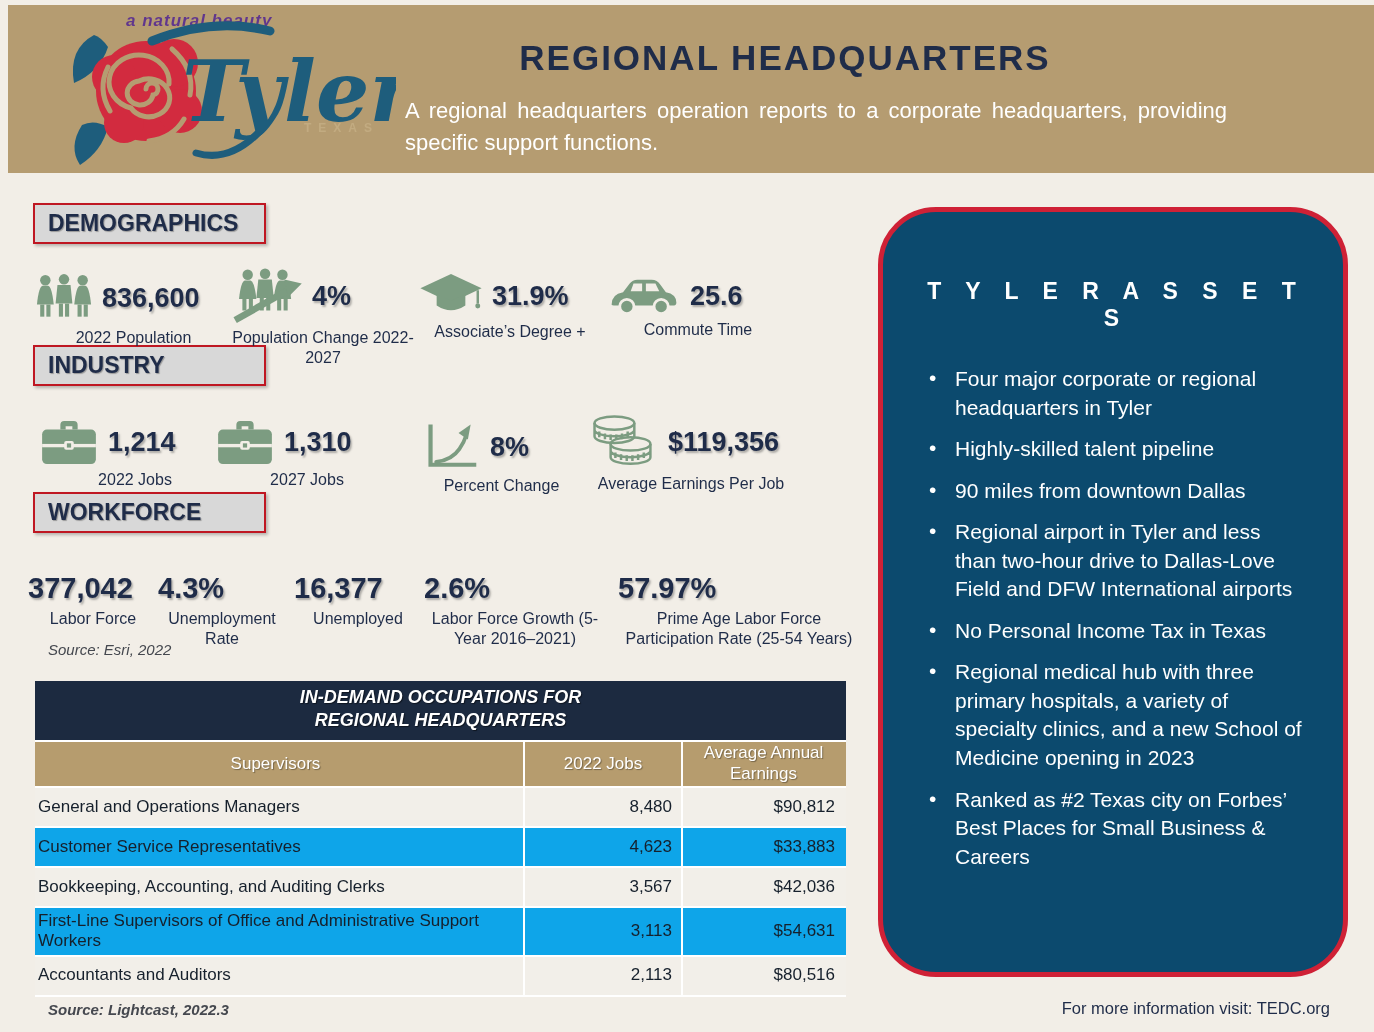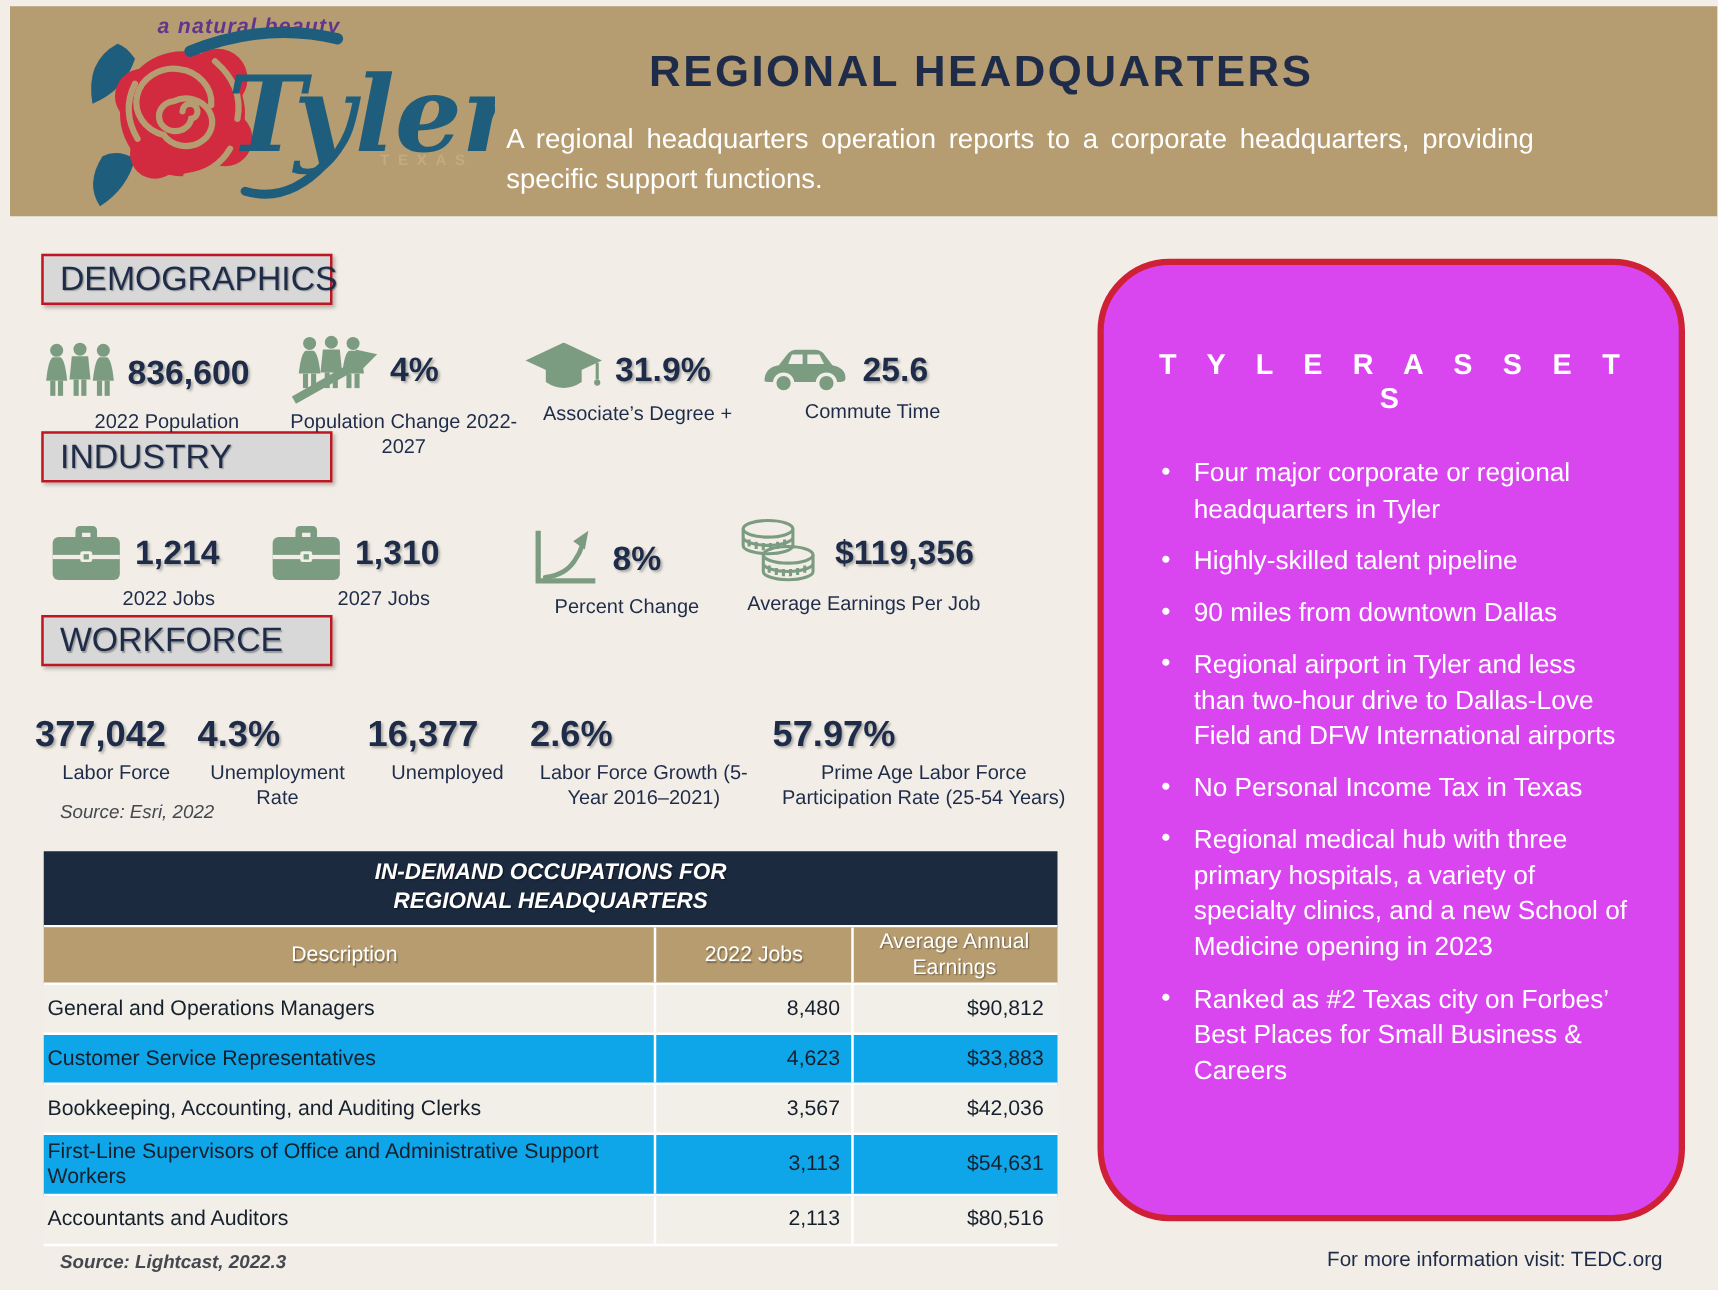--- a/index.html
+++ b/index.html
@@ -11,21 +11,21 @@
   
   .banner { position:absolute; left:8px; top:5px; width:1366px; height:168px; background:#b59c71; }
   .logo-tagline { position:absolute; left:118px; top:6px; font-size:17px; font-style:italic; font-weight:bold; color:#4c1d95; opacity:.8; letter-spacing:1px; }
   .logo-state { position:absolute; left:296px; top:116px; font-size:12px; font-weight:bold; color:#c4ad83; letter-spacing:7px; opacity:.9; }
   .logo-svg { position:absolute; left:44px; top:4px; }
   .page-title { position:absolute; left:397px; top:33px; width:760px; text-align:center; font-size:35px; font-weight:bold; letter-spacing:2px; color:#1f2c49; }
   .page-subtitle { position:absolute; left:397px; top:90px; width:822px; font-size:22px; line-height:1.45; color:#ffffff; text-align:justify; }
 
   
   .section-label { position:absolute; left:33px; width:233px; height:41px; background:#d8d8d8; border:2.5px solid #bf1722; display:flex; align-items:center; padding-left:13px; box-shadow:2px 2px 3px rgba(0,0,0,.25); }
-  .section-label span { font-size:27px; font-weight:normal; color:#1f2c49; text-shadow:1px 1px 1px rgba(0,0,0,.3); }
+  .section-label span { font-size:23px; font-weight:bold; color:#1f2c49; text-shadow:1px 1px 1px rgba(0,0,0,.3); }
   #demographics-label { top:203px; }
   #industry-label { top:345px; }
   #workforce-label { top:492px; }
 
   
   .stat { position:absolute; text-align:center; }
   .stat-top { display:flex; align-items:center; justify-content:flex-start; gap:10px;margin-top:24px; }
   .stat-value { font-size:27px; font-weight:bold; color:#1f2c49; text-shadow:1.5px 1.5px 2px rgba(70,70,70,.4); white-space:nowrap; }
   .stat-label { margin-top:4px; font-size:16px; color:#1f2c49; line-height:1.25; }
   .wf .stat-value { font-size:29px; }
@@ -59,21 +59,21 @@
   .th { color:#fff; font-size:17px; display:flex; align-items:center; justify-content:center; text-align:center; min-height:44px; line-height:1.2; text-shadow:1px 1px 1px rgba(0,0,0,.35); }
   .trow { display:flex; background:#f2efe9; border-bottom:2px solid #fff; }
   .trow.alt { background:#0ea5e9; }
   .td { font-size:17px; color:#16202c; display:flex; align-items:center; min-height:38px; line-height:1.2; padding:3px 0; }
   .col-desc { width:490px; border-right:2px solid #fff; padding-left:3px; padding-right:10px; }
   .col-jobs { width:158px; border-right:2px solid #fff; }
   .col-earn { width:161px; }
   .td.col-jobs, .td.col-earn { justify-content:flex-end; padding-right:9px; }
 
   
-  .assets-panel { position:absolute; left:878px; top:207px; width:470px; height:770px; background:#d946ef; border:5px solid #cf2136; border-radius:58px; padding:66px 36px 0 42px; }
+  .assets-panel { position:absolute; left:878px; top:207px; width:470px; height:770px; background:#0c4a6e; border:5px solid #cf2136; border-radius:58px; padding:66px 36px 0 42px; }
   .assets-title { text-align:center; color:#fff; font-size:23px; font-weight:bold; letter-spacing:9px; margin-bottom:33px; }
   .assets-list { list-style:none; }
   .assets-list li { position:relative; padding-left:30px; margin-bottom:13px; color:#fff; font-size:21px; line-height:1.36; }
   .assets-list li::before { content:"\2022"; position:absolute; left:4px; top:-1px; color:#fff; }
 
   .footer-right { position:absolute; right:44px; top:999px; font-size:16.5px; color:#1f2c49; }
 </style>
 </head>
 <body>
 
@@ -286,21 +286,21 @@
   </div>
 
   <div class="source-note" id="source-esri">Source: Esri, 2022</div>
 
   <div class="occupations-table">
     <div class="table-title">
       <div>IN-DEMAND OCCUPATIONS FOR</div>
       <div>REGIONAL HEADQUARTERS</div>
     </div>
     <div class="thead">
-      <div class="th col-desc">Description</div>
+      <div class="th col-desc">Supervisors</div>
       <div class="th col-jobs">2022 Jobs</div>
       <div class="th col-earn">Average Annual Earnings</div>
     </div>
     <div class="trow">
       <div class="td col-desc">General and Operations Managers</div>
       <div class="td col-jobs">8,480</div>
       <div class="td col-earn">$90,812</div>
     </div>
     <div class="trow alt">
       <div class="td col-desc">Customer Service Representatives</div>

